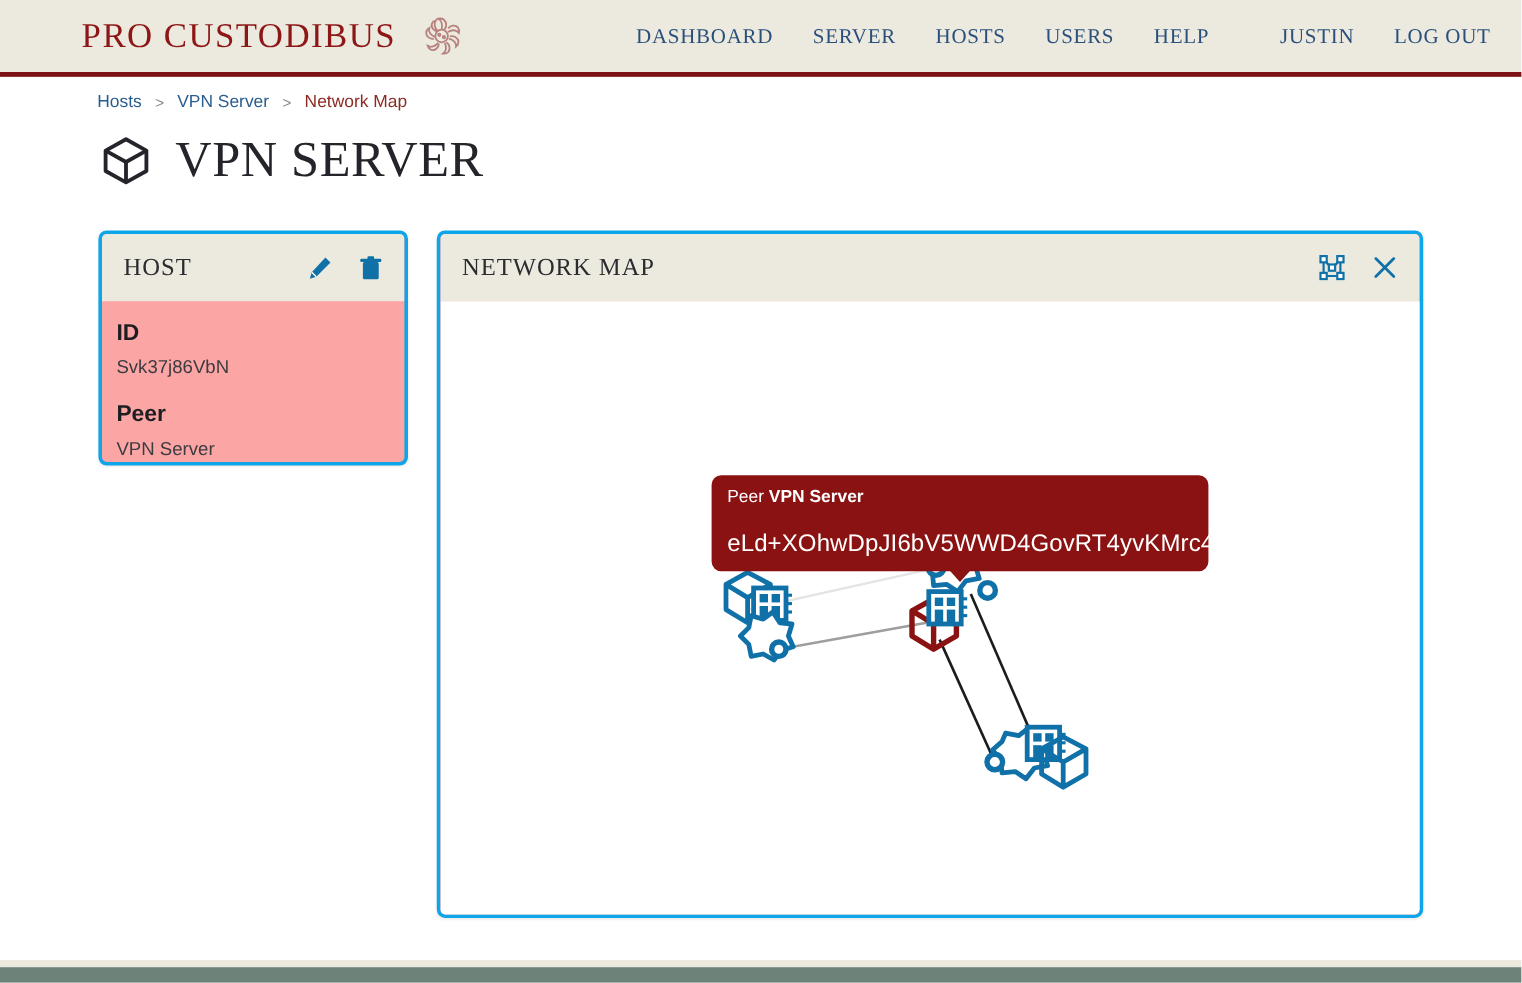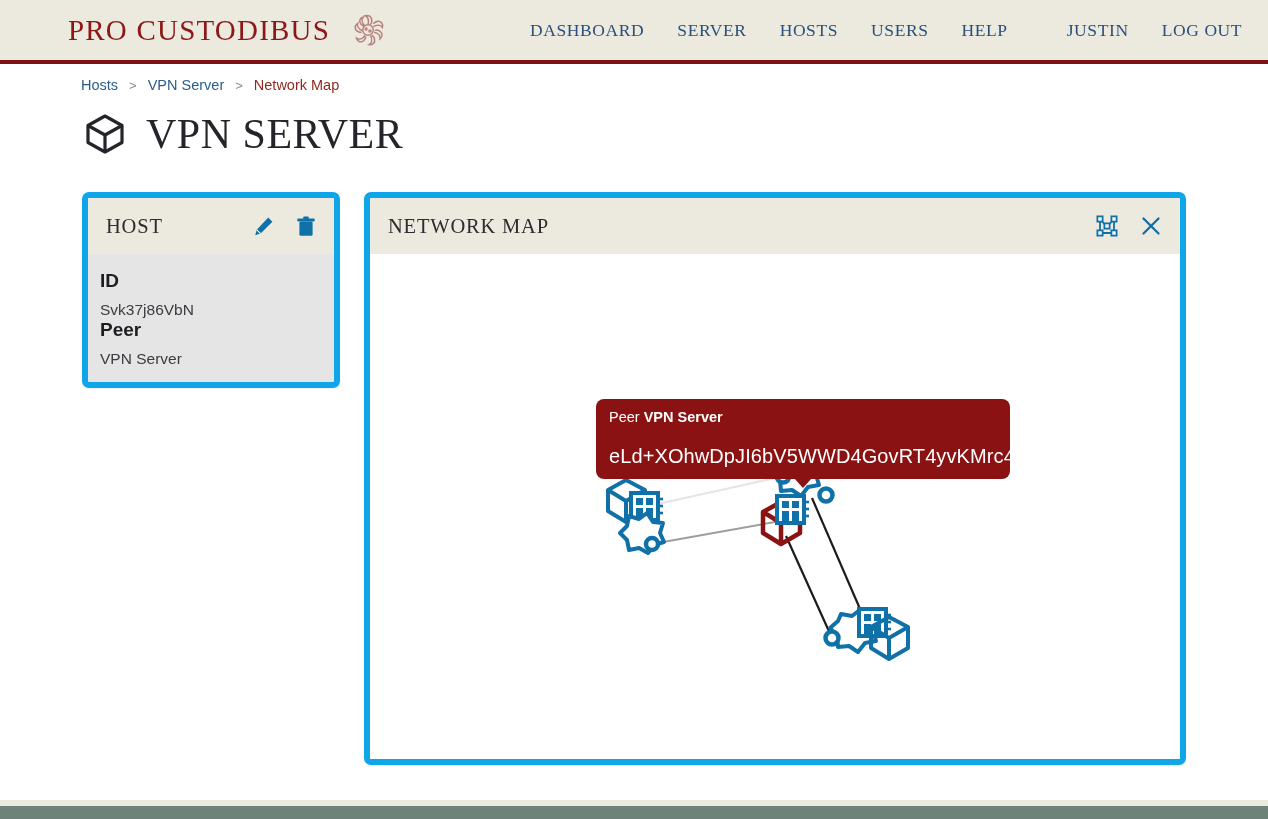--- a/index.html
+++ b/index.html
@@ -52,22 +52,22 @@
     display: flex; align-items: center; gap: 18px;
   }
   .page-title .ttl {
     font-family: "Liberation Serif", serif;
     font-size: 42px; color: #24242a; letter-spacing: 0.5px;
   }
 
   
   .card {
     position: absolute;
-    background: #e5e5e5;
-    border: 6px solid #0ea5e9;
+    background: #fca5a5;
+    border: 3px solid #0ea5e9;
     border-radius: 7px;
     box-shadow: 0 1px 2px rgba(0,0,0,0.07);
     overflow: hidden;
   }
   .card-head {
     background: #eceade;
     height: 56px;
     display: flex; align-items: center; justify-content: space-between;
     padding: 0 18px 0 18px;
   }
@@ -75,21 +75,21 @@
     font-family: "Liberation Serif", serif;
     font-size: 20.5px; color: #2c2c30; letter-spacing: 0.8px;
   }
   .card-head .acts { display: flex; align-items: center; gap: 22px; }
   .icon-btn { cursor: pointer; line-height: 0; display:block; }
 
   
   #host-card { left: 82px; top: 192px; width: 258px; height: 196px; }
   .host-body { padding: 16px 0 0 12px; }
   .field-label { font-size: 19px; font-weight: bold; color: #1e1e22; margin-bottom: 9px; }
-  .field-value { font-size: 15.5px; color: #3b3b40; }
+  .field-value { font-size: 15.5px; color: #3b3b40; margin-bottom: 19px; }
   .field-value:last-child { margin-bottom: 0; }
 
   
   #map-card { left: 364px; top: 192px; width: 822px; height: 573px; }
   .map-body { position: relative; width: 820px; height: 515px; background: #fff; }
 
   
   .tooltip {
     position: absolute; left: 226px; top: 145px; width: 414px;
     background: #8b1212; color: #ffffff;

